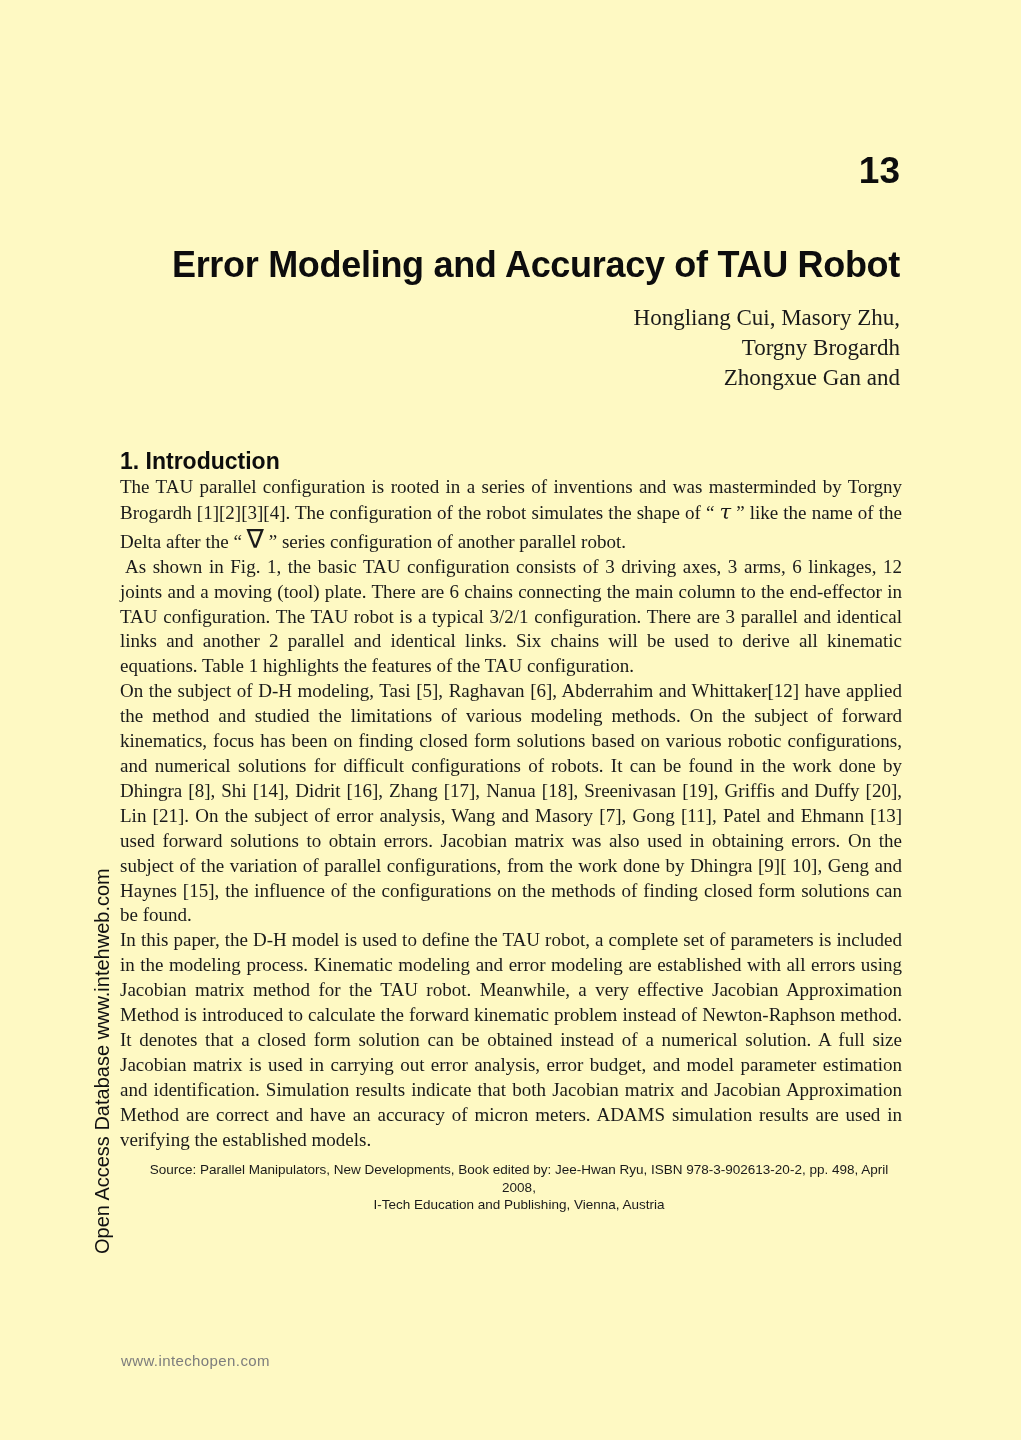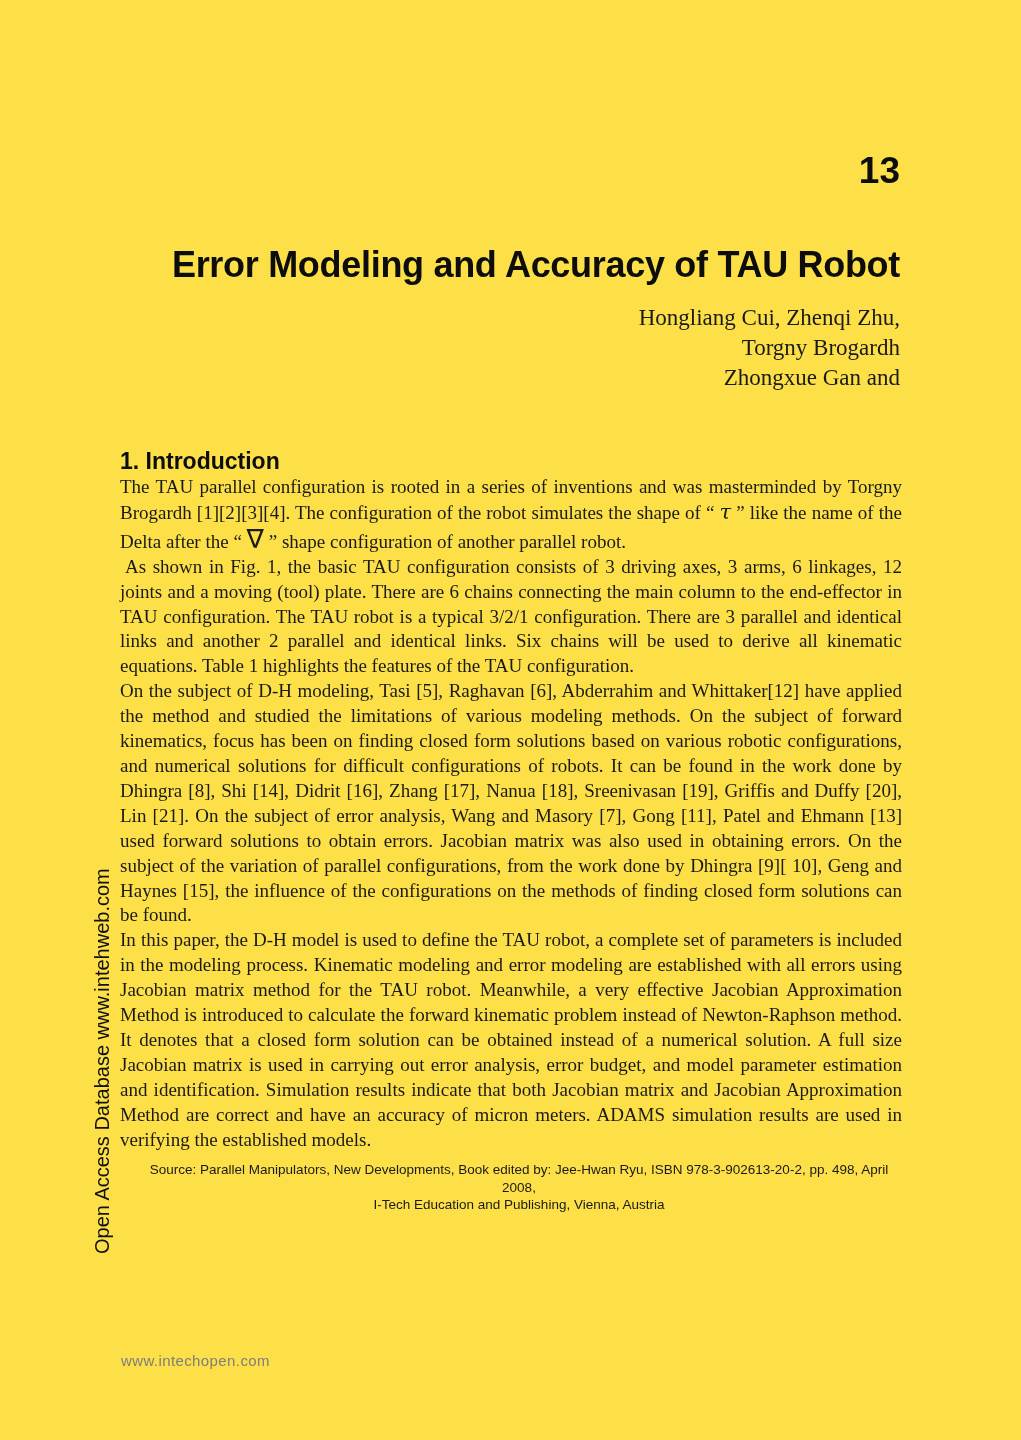--- a/index.html
+++ b/index.html
@@ -6,21 +6,21 @@
   html, body { background: #ffffff; }
   body {
     width: 1021px; height: 1440px;
     position: relative;
     font-family: "Liberation Serif", serif;
     color: #161616;
     overflow: hidden;
   }
   .page {
     position: absolute; inset: 0;
-    background: #fde047;
+    background: #fef9c3;
   }
   .page-number {
     position: absolute;
     top: 150px; right: 121px;
     font-family: "Liberation Sans", sans-serif;
     font-weight: bold;
     font-size: 37px;
     color: #0d0d0d;
     text-align: right;
   }
@@ -102,29 +102,29 @@
 </head>
 <body>
 
 <div class="page">
 
   <div class="page-number">13</div>
 
   <h1 class="chapter-title">Error Modeling and Accuracy of TAU Robot</h1>
 
   <div class="authors">
-    <div>Hongliang Cui, Zhenqi Zhu,</div>
+    <div>Hongliang Cui, Masory Zhu,</div>
     <div>Torgny Brogardh</div>
     <div>Zhongxue Gan and</div>
   </div>
 
   <div class="content">
     <h2 class="section-heading">1. Introduction</h2>
 
-    <p><span>The TAU parallel configuration is rooted in a series of inventions and was masterminded by Torgny Brogardh [1][2][3][4].  The configuration of the robot simulates the shape of “ </span><span class="sym-tau">τ</span><span> ” like the name of the Delta after the “ </span><span class="sym-nabla">∇</span><span> ” shape configuration of another parallel robot.</span></p>
+    <p><span>The TAU parallel configuration is rooted in a series of inventions and was masterminded by Torgny Brogardh [1][2][3][4].  The configuration of the robot simulates the shape of “ </span><span class="sym-tau">τ</span><span> ” like the name of the Delta after the “ </span><span class="sym-nabla">∇</span><span> ” series configuration of another parallel robot.</span></p>
 
     <p class="indent-slight">As shown in Fig. 1, the basic TAU configuration consists of 3 driving axes, 3 arms, 6 linkages, 12 joints and a moving (tool) plate.  There are 6 chains connecting the main column to the end-effector in TAU configuration. The TAU robot is a typical 3/2/1 configuration. There are 3 parallel and identical links and another 2 parallel and identical links. Six chains will be used to derive all kinematic equations.  Table 1 highlights the features of the TAU configuration.</p>
 
     <p>On the subject of D-H modeling, Tasi [5], Raghavan [6], Abderrahim and Whittaker[12] have applied the method and studied the limitations of various modeling methods. On the subject of forward kinematics, focus has been on finding closed form solutions based on various robotic configurations, and numerical solutions for difficult configurations of robots. It can be found in the work done by Dhingra [8], Shi [14], Didrit [16], Zhang [17], Nanua [18], Sreenivasan [19], Griffis and Duffy [20], Lin [21].  On the subject of error analysis, Wang and Masory [7], Gong [11], Patel and Ehmann [13] used forward solutions to obtain errors.  Jacobian matrix was also used in obtaining errors.  On the subject of the variation of parallel configurations,  from the work done by Dhingra [9][ 10], Geng and Haynes [15], the influence of the configurations on the methods of finding closed form solutions can be found.</p>
 
     <p>In this paper, the D-H model is used to define the TAU robot, a complete set of parameters is included in the modeling process.  Kinematic modeling and error modeling are established with all errors using Jacobian matrix method for the TAU robot. Meanwhile, a very effective Jacobian Approximation Method is introduced to calculate the forward kinematic problem instead of Newton-Raphson method. It denotes that a closed form solution can be obtained instead of a numerical solution. A full size Jacobian matrix is used in carrying out error analysis, error budget, and model parameter estimation and identification. Simulation results indicate that both Jacobian matrix and Jacobian Approximation Method are correct and have an accuracy of micron meters. ADAMS simulation results are used in verifying the established models.</p>
 
     <div class="source-note">
       <div>Source: Parallel Manipulators, New Developments, Book edited by: Jee-Hwan Ryu, ISBN 978-3-902613-20-2, pp. 498, April 2008,</div>
       <div>I-Tech Education and Publishing, Vienna, Austria</div>

